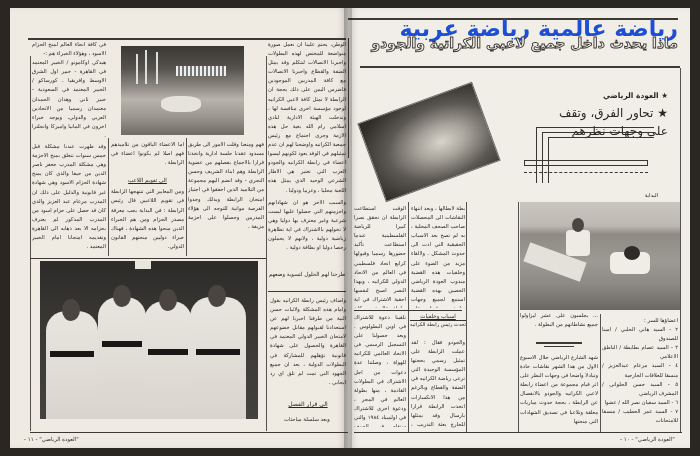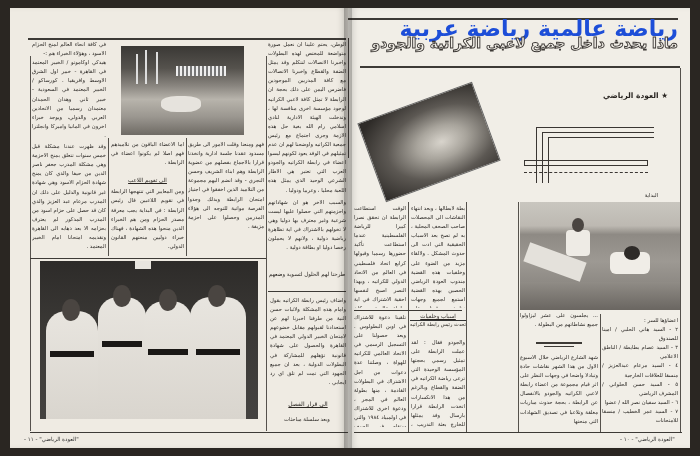--- a/index.html
+++ b/index.html
@@ -115,20 +115,21 @@
 </div>
 
 <div class="page page-right">
   <div class="hline" style="left:0; top:10px; width:330px; height:1.5px;"></div>
   <div class="banner-ghost">رياضة عالمية   رياضة عربية</div>
   <div class="deco" style="left:0; top:30px; width:1px; height:120px; border:none; background:#3a3633;"></div>
   <div class="headline">ماذا يحدث داخل جميع لاعبي الكراتية والجودو</div>
   <div class="hline" style="left:12px; top:58px; width:320px; height:2px;"></div>
 
   <div class="kicker">★ العودة الرياضي</div>
+  <div class="deck">★ تحاور الفرق، وتقف على وجهات نظرهم</div>
 
   <div class="deco" style="left:188px; top:119px; width:118px; height:56px; border-right:none; border-bottom:none;"></div>
   <div class="deco" style="left:194px; top:124px; width:112px; height:51px; border-right:none; border-bottom:none;"></div>
   <div class="deco" style="left:200px; top:129px; width:106px; height:46px; border-right:none; border-bottom:none;"></div>
   <div class="deco" style="left:176px; top:152px; width:124px; height:6px;"></div>
   <div style="position:absolute; left:176px; top:164px; width:124px; border-top:1px dashed #3a3633;"></div>
 
   <div class="ph-tilt"></div>
 
   <div class="txt" style="position:absolute; left:250px; top:183px; width:60px; text-align:right;">البداية</div>

